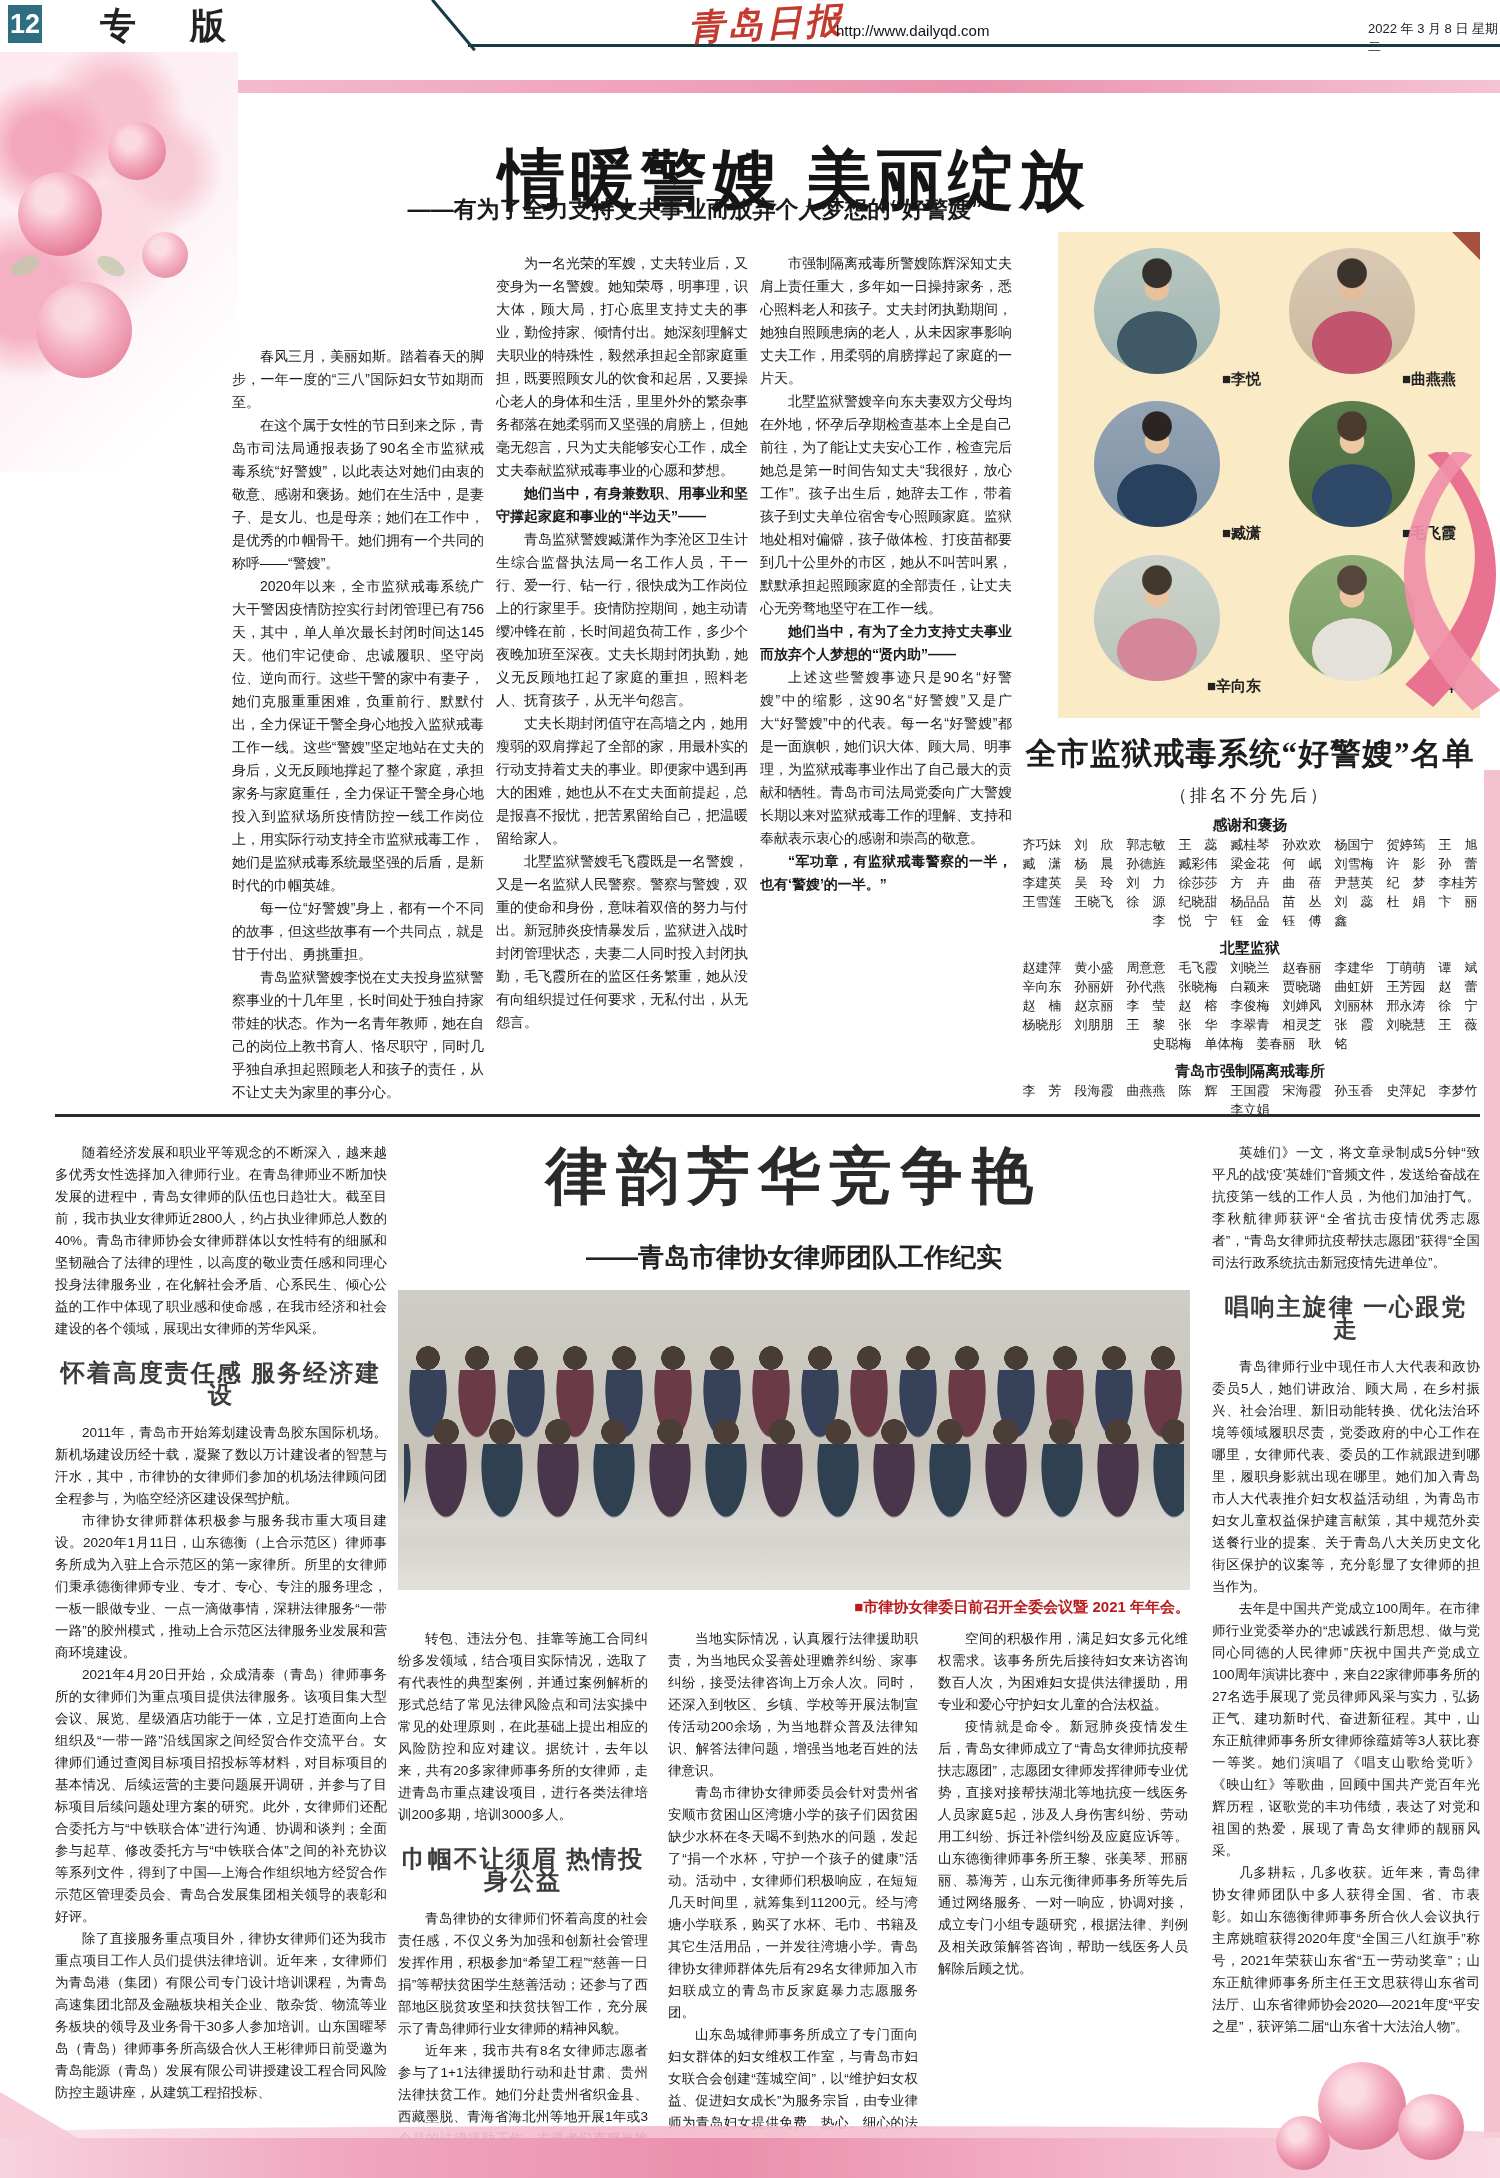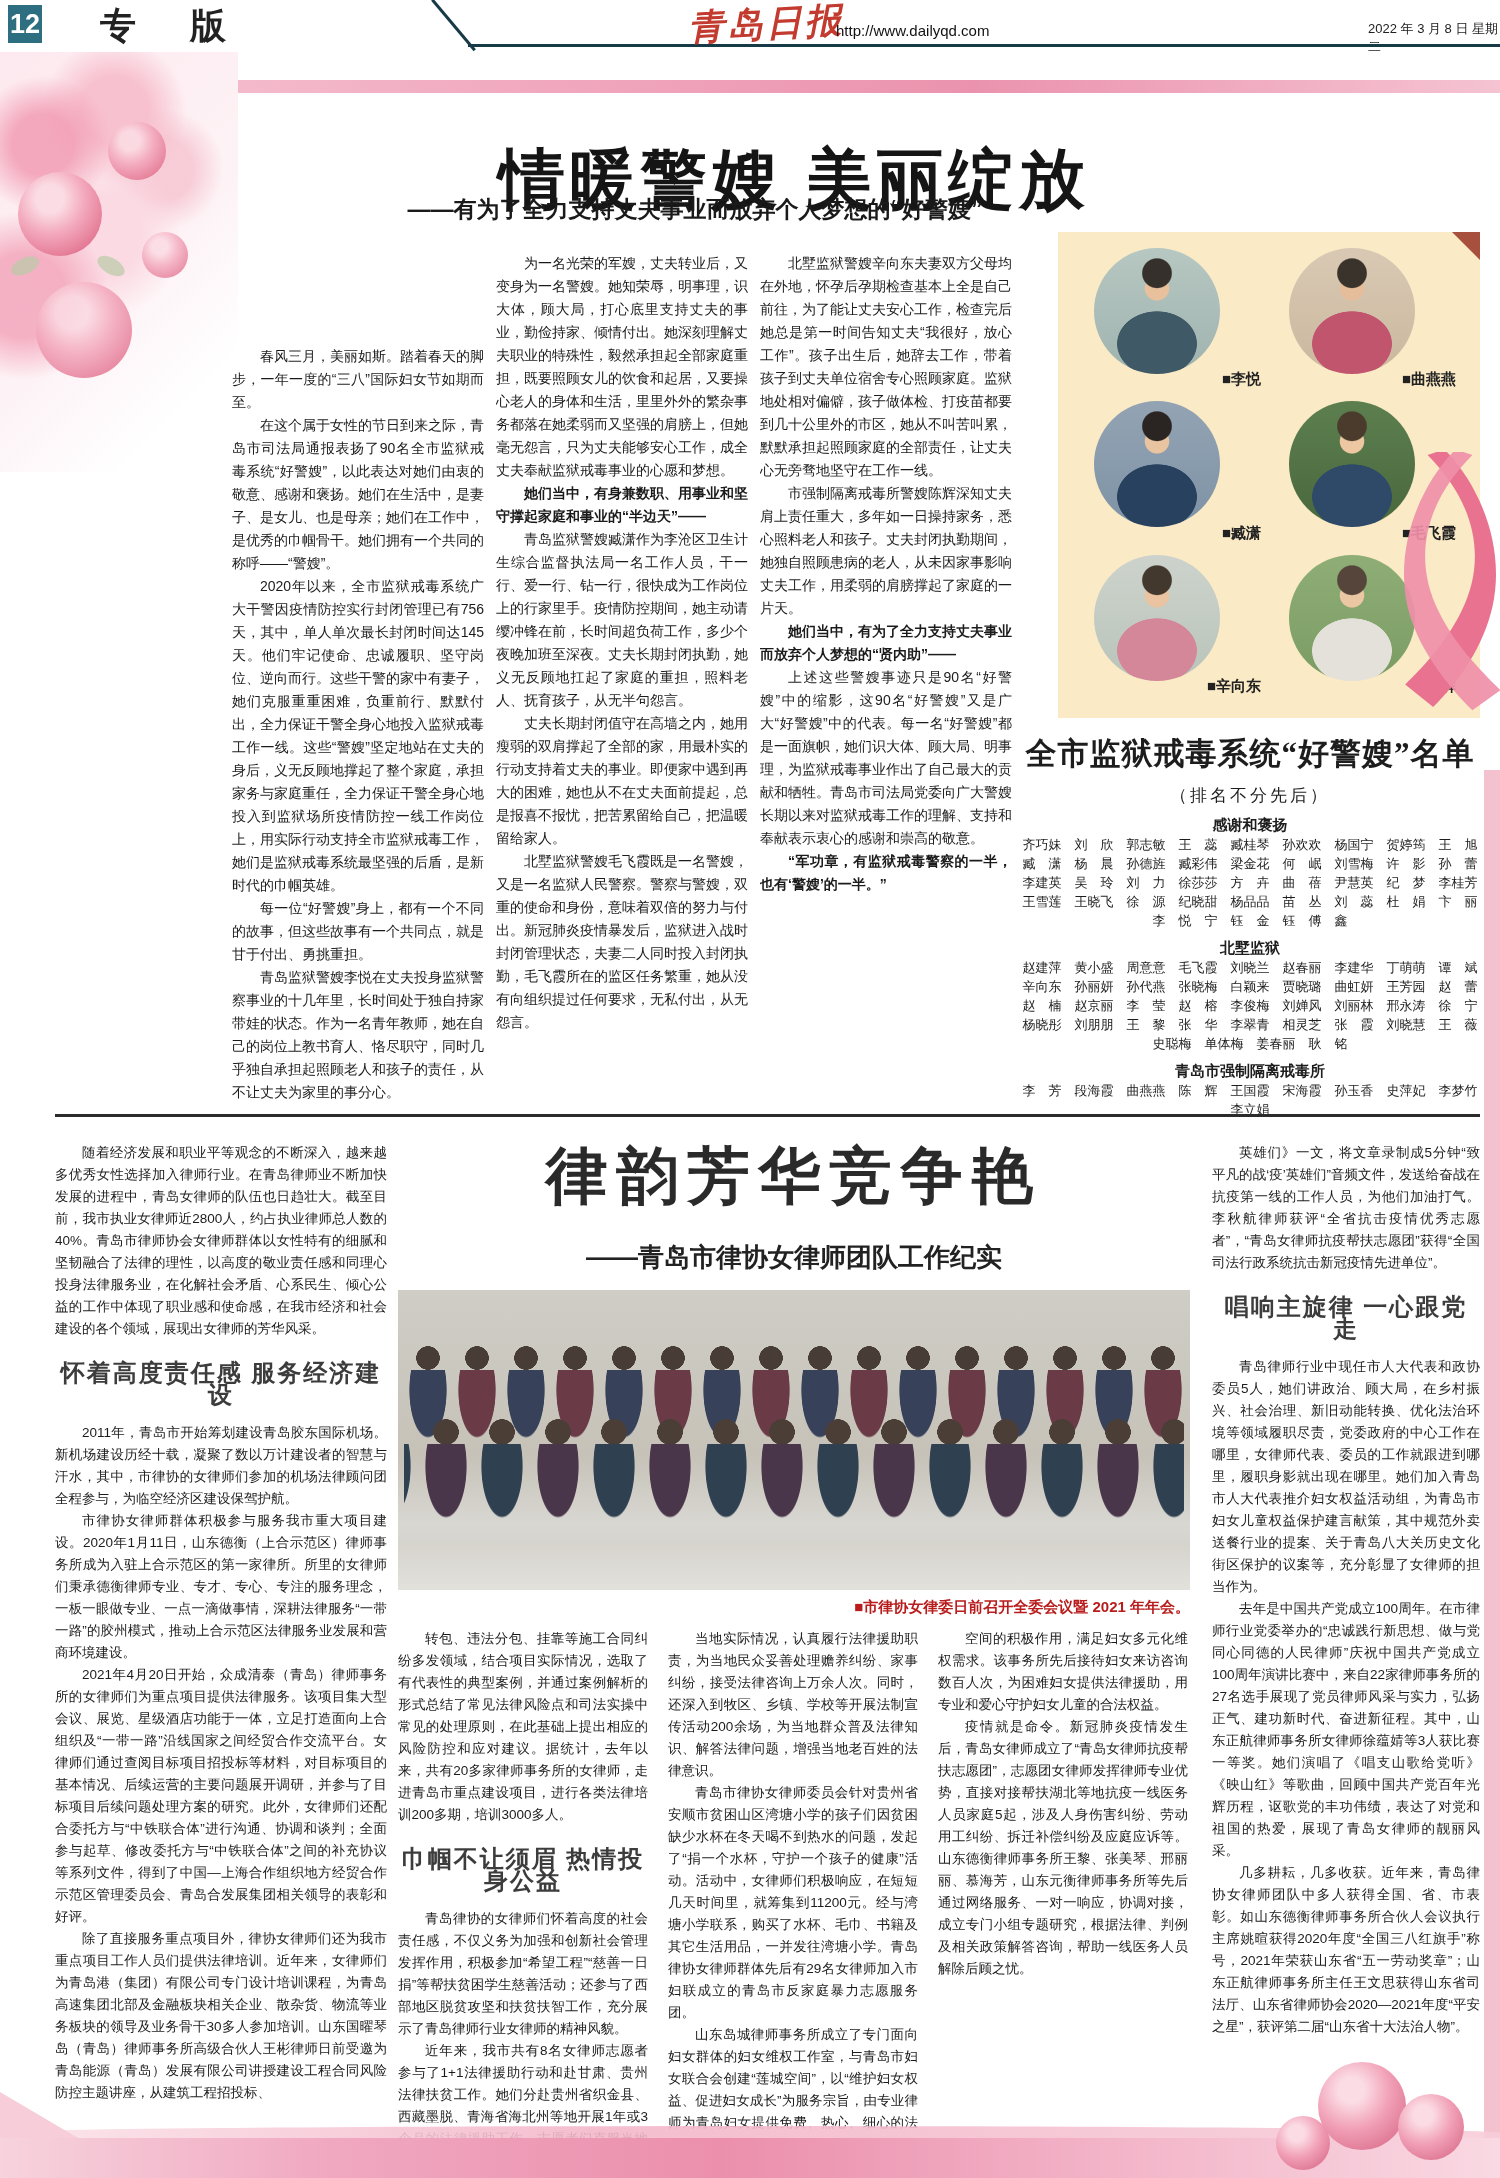--- a/index.html
+++ b/index.html
@@ -177,22 +177,22 @@
 
   </div>
   <div class="col a1c2 bodytext">
     <p>为一名光荣的军嫂，丈夫转业后，又变身为一名警嫂。她知荣辱，明事理，识大体，顾大局，打心底里支持丈夫的事业，勤俭持家、倾情付出。她深刻理解丈夫职业的特殊性，毅然承担起全部家庭重担，既要照顾女儿的饮食和起居，又要操心老人的身体和生活，里里外外的繁杂事务都落在她柔弱而又坚强的肩膀上，但她毫无怨言，只为丈夫能够安心工作，成全丈夫奉献监狱戒毒事业的心愿和梦想。</p>
     <p class="lead">她们当中，有身兼数职、用事业和坚守撑起家庭和事业的“半边天”——</p>
     <p>青岛监狱警嫂臧潇作为李沧区卫生计生综合监督执法局一名工作人员，干一行、爱一行、钻一行，很快成为工作岗位上的行家里手。疫情防控期间，她主动请缨冲锋在前，长时间超负荷工作，多少个夜晚加班至深夜。丈夫长期封闭执勤，她义无反顾地扛起了家庭的重担，照料老人、抚育孩子，从无半句怨言。</p>
     <p>丈夫长期封闭值守在高墙之内，她用瘦弱的双肩撑起了全部的家，用最朴实的行动支持着丈夫的事业。即便家中遇到再大的困难，她也从不在丈夫面前提起，总是报喜不报忧，把苦累留给自己，把温暖留给家人。</p>
     <p>北墅监狱警嫂毛飞霞既是一名警嫂，又是一名监狱人民警察。警察与警嫂，双重的使命和身份，意味着双倍的努力与付出。新冠肺炎疫情暴发后，监狱进入战时封闭管理状态，夫妻二人同时投入封闭执勤，毛飞霞所在的监区任务繁重，她从没有向组织提过任何要求，无私付出，从无怨言。</p>
   </div>
   <div class="col a1c3 bodytext">
+    <p>市强制隔离戒毒所警嫂陈辉深知丈夫肩上责任重大，多年如一日操持家务，悉心照料老人和孩子。丈夫封闭执勤期间，她独自照顾患病的老人，从未因家事影响丈夫工作，用柔弱的肩膀撑起了家庭的一片天。</p>
     <p>北墅监狱警嫂辛向东夫妻双方父母均在外地，怀孕后孕期检查基本上全是自己前往，为了能让丈夫安心工作，检查完后她总是第一时间告知丈夫“我很好，放心工作”。孩子出生后，她辞去工作，带着孩子到丈夫单位宿舍专心照顾家庭。监狱地处相对偏僻，孩子做体检、打疫苗都要到几十公里外的市区，她从不叫苦叫累，默默承担起照顾家庭的全部责任，让丈夫心无旁骛地坚守在工作一线。</p>
-    <p>市强制隔离戒毒所警嫂陈辉深知丈夫肩上责任重大，多年如一日操持家务，悉心照料老人和孩子。丈夫封闭执勤期间，她独自照顾患病的老人，从未因家事影响丈夫工作，用柔弱的肩膀撑起了家庭的一片天。</p>
     <p class="lead">她们当中，有为了全力支持丈夫事业而放弃个人梦想的“贤内助”——</p>
     <p>上述这些警嫂事迹只是90名“好警嫂”中的缩影，这90名“好警嫂”又是广大“好警嫂”中的代表。每一名“好警嫂”都是一面旗帜，她们识大体、顾大局、明事理，为监狱戒毒事业作出了自己最大的贡献和牺牲。青岛市司法局党委向广大警嫂长期以来对监狱戒毒工作的理解、支持和奉献表示衷心的感谢和崇高的敬意。</p>
     <p class="lead">“军功章，有监狱戒毒警察的一半，也有‘警嫂’的一半。”</p>
   </div>
 
   <div class="photo-panel">
     <figure class="portrait">
       <div class="pcircle p1"></div>
       <figcaption class="pcap">■李悦</figcaption>
     </figure>

